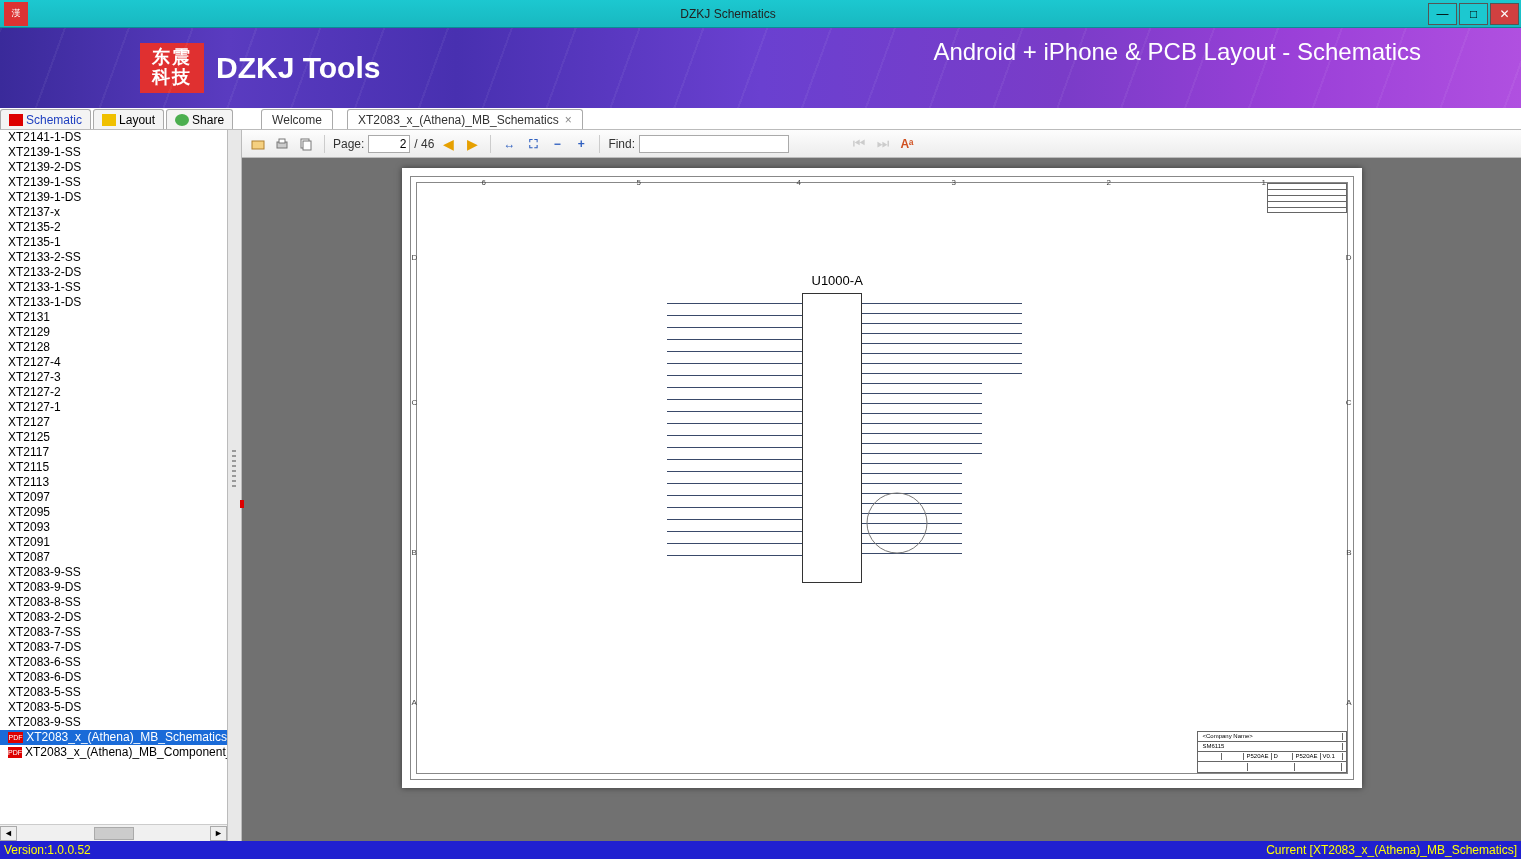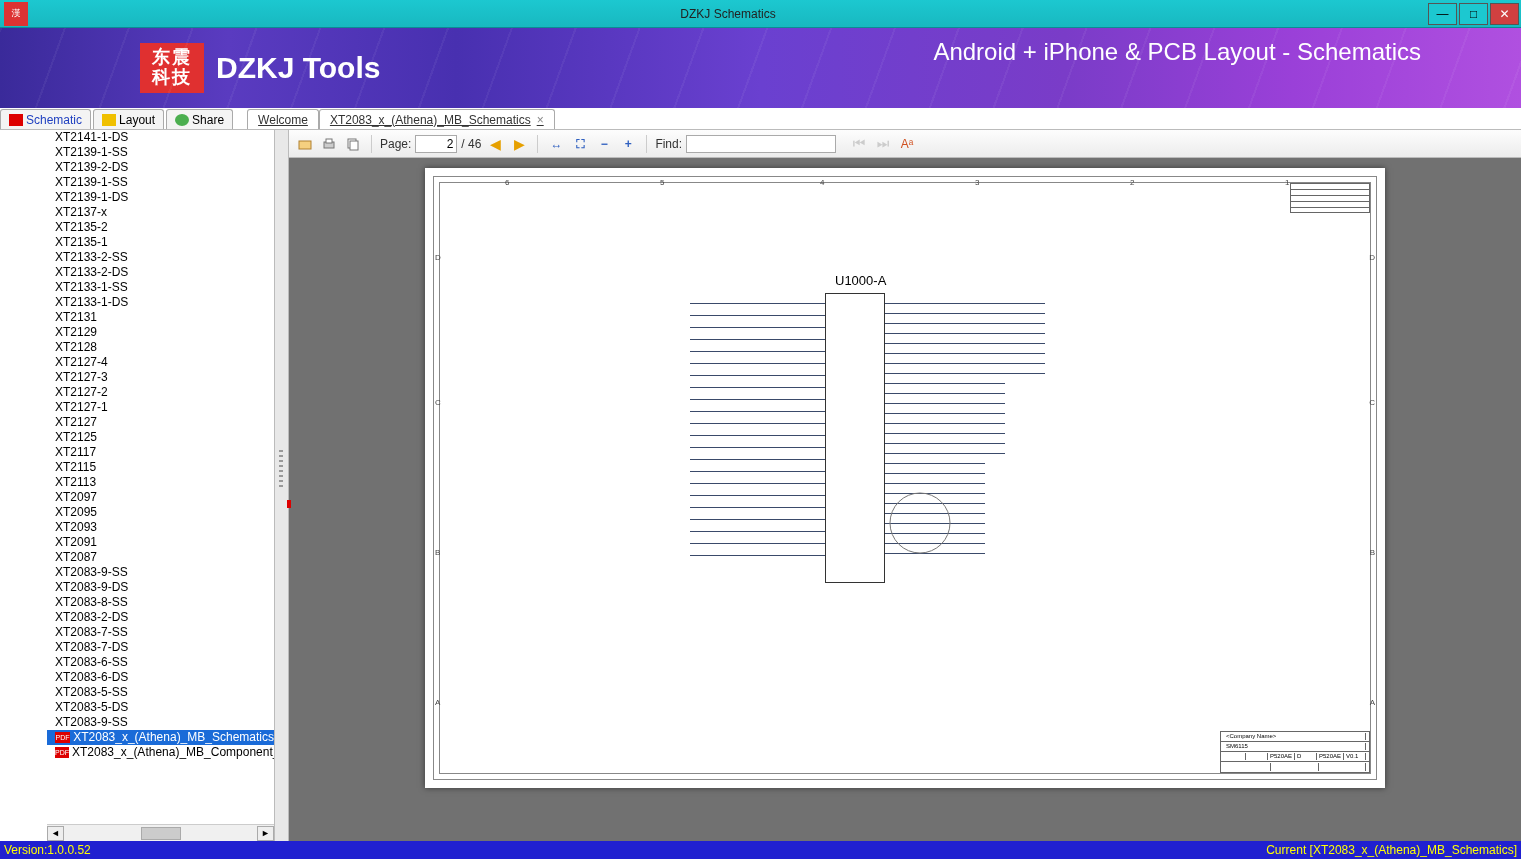--- a/index.html
+++ b/index.html
@@ -21,26 +21,26 @@
 .banner .tagline { color: #fff; font-size: 24px; position: absolute; right: 100px; top: 10px; font-family: Arial, sans-serif; }
 
 
 .tabrow { height: 22px; background: #fff; border-bottom: 1px solid #bbb; display: flex; align-items: flex-end; font-size: 12px; }
 .tool-tab { height: 20px; display: flex; align-items: center; padding: 0 8px; border: 1px solid #aaa; border-bottom: none; margin-right: 2px; background: #f4f4f4; border-radius: 3px 3px 0 0; cursor: pointer; font-family: "SimSun", monospace; }
 .tool-tab.pdf { color: #2040c0; }
 .tool-tab .ticon { width: 14px; height: 12px; margin-right: 3px; display: inline-block; }
 .tool-tab .ticon.pdf { background: #d00; }
 .tool-tab .ticon.pads { background: #f0c000; }
 .tool-tab .ticon.share { background: #4caf50; border-radius: 50%; }
-.doc-tab { height: 20px; display: flex; align-items: center; padding: 0 10px; border: 1px solid #aaa; border-bottom: none; background: #fff; border-radius: 3px 3px 0 0; margin-left: 0; cursor: pointer; font-family: "SimSun", monospace; color: #333; text-decoration: underline; }
+.doc-tab { height: 20px; display: flex; align-items: center; padding: 0 10px; border: 1px solid #aaa; border-bottom: none; background: #fff; border-radius: 3px 3px 0 0; margin-left: 14px; cursor: pointer; font-family: "SimSun", monospace; color: #333; }
 .doc-tab.active { background: #fff; }
 .doc-tab .close-x { margin-left: 6px; color: #888; cursor: pointer; }
 
 
-.mainrow { display: flex; height: calc(859px - 28px - 80px - 22px - 18px); margin-left: 47px; }
+.mainrow { display: flex; height: calc(859px - 28px - 80px - 22px - 18px); }
 .sidebar { width: 228px; border-right: 1px solid #bbb; display: flex; flex-direction: column; background: #fff; }
 .tree { flex: 1; overflow: hidden; font-family: "SimSun", monospace; font-size: 12px; color: #000; }
 .tree .item { height: 15px; line-height: 15px; padding-left: 8px; white-space: nowrap; cursor: pointer; display: flex; align-items: center; }
 .tree .item.selected { background: #1a6bd8; color: #fff; }
 .tree .item .pdf-ico { width: 18px; height: 11px; background: #d00; color: #fff; font-size: 7px; text-align: center; line-height: 11px; margin-right: 3px; }
 .hscroll { height: 17px; border-top: 1px solid #ccc; display: flex; align-items: center; background: #f0f0f0; }
 .hscroll .arr { width: 17px; height: 15px; border: 1px solid #aaa; background: #eee; text-align: center; font-size: 9px; line-height: 13px; cursor: pointer; }
 .hscroll .track { flex: 1; height: 15px; background: #f0f0f0; position: relative; }
 .hscroll .thumb { position: absolute; left: 40%; width: 40px; height: 13px; top: 1px; background: #ccc; border: 1px solid #aaa; }
 
@@ -219,21 +219,21 @@
       <div class="tbtn zicon">↔</div>
       <div class="tbtn zicon">⛶</div>
       <div class="tbtn zicon">−</div>
       <div class="tbtn zicon">+</div>
       <div class="sep"></div>
       <span class="lbl">Find:</span>
       <input class="find-in" value="" style="">
       <div style="flex:1"></div>
       <div class="tbtn nav-arrow dis">⏮</div>
       <div class="tbtn nav-arrow dis">⏭</div>
-      <div class="tbtn" style="color:#d05020;font-weight:normal;">Aᵃ</div>
+      <div class="tbtn" style="color:#d05020;font-weight:bold;">Aᵃ</div>
       <div style="width:600px"></div>
     </div>
 
     <div class="canvas-area">
       <div class="sheet">
         <div class="frame"></div>
           <div class="frame2"></div>
 
         <div class="colnum" style="left:80px">6</div>
         <div class="colnum" style="left:235px">5</div>

